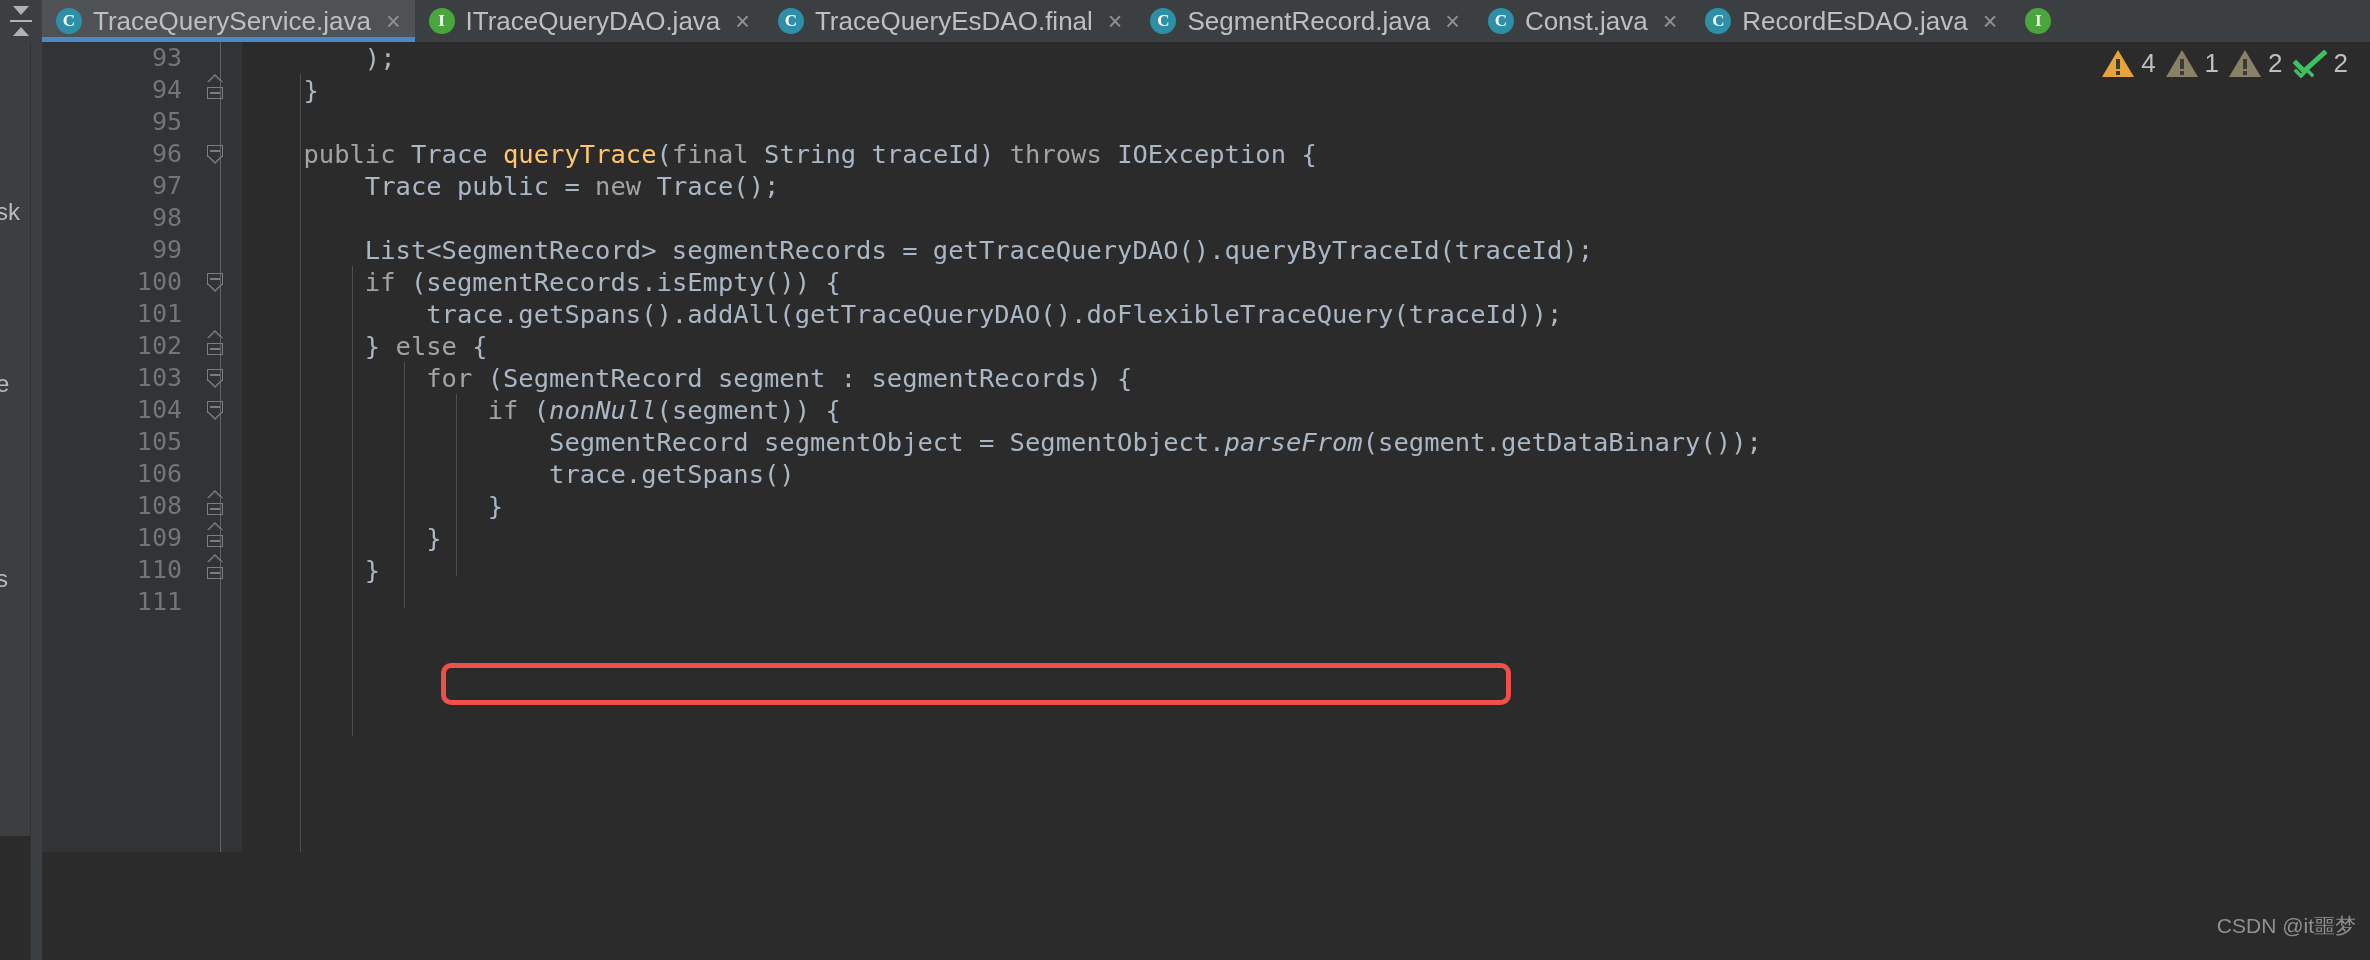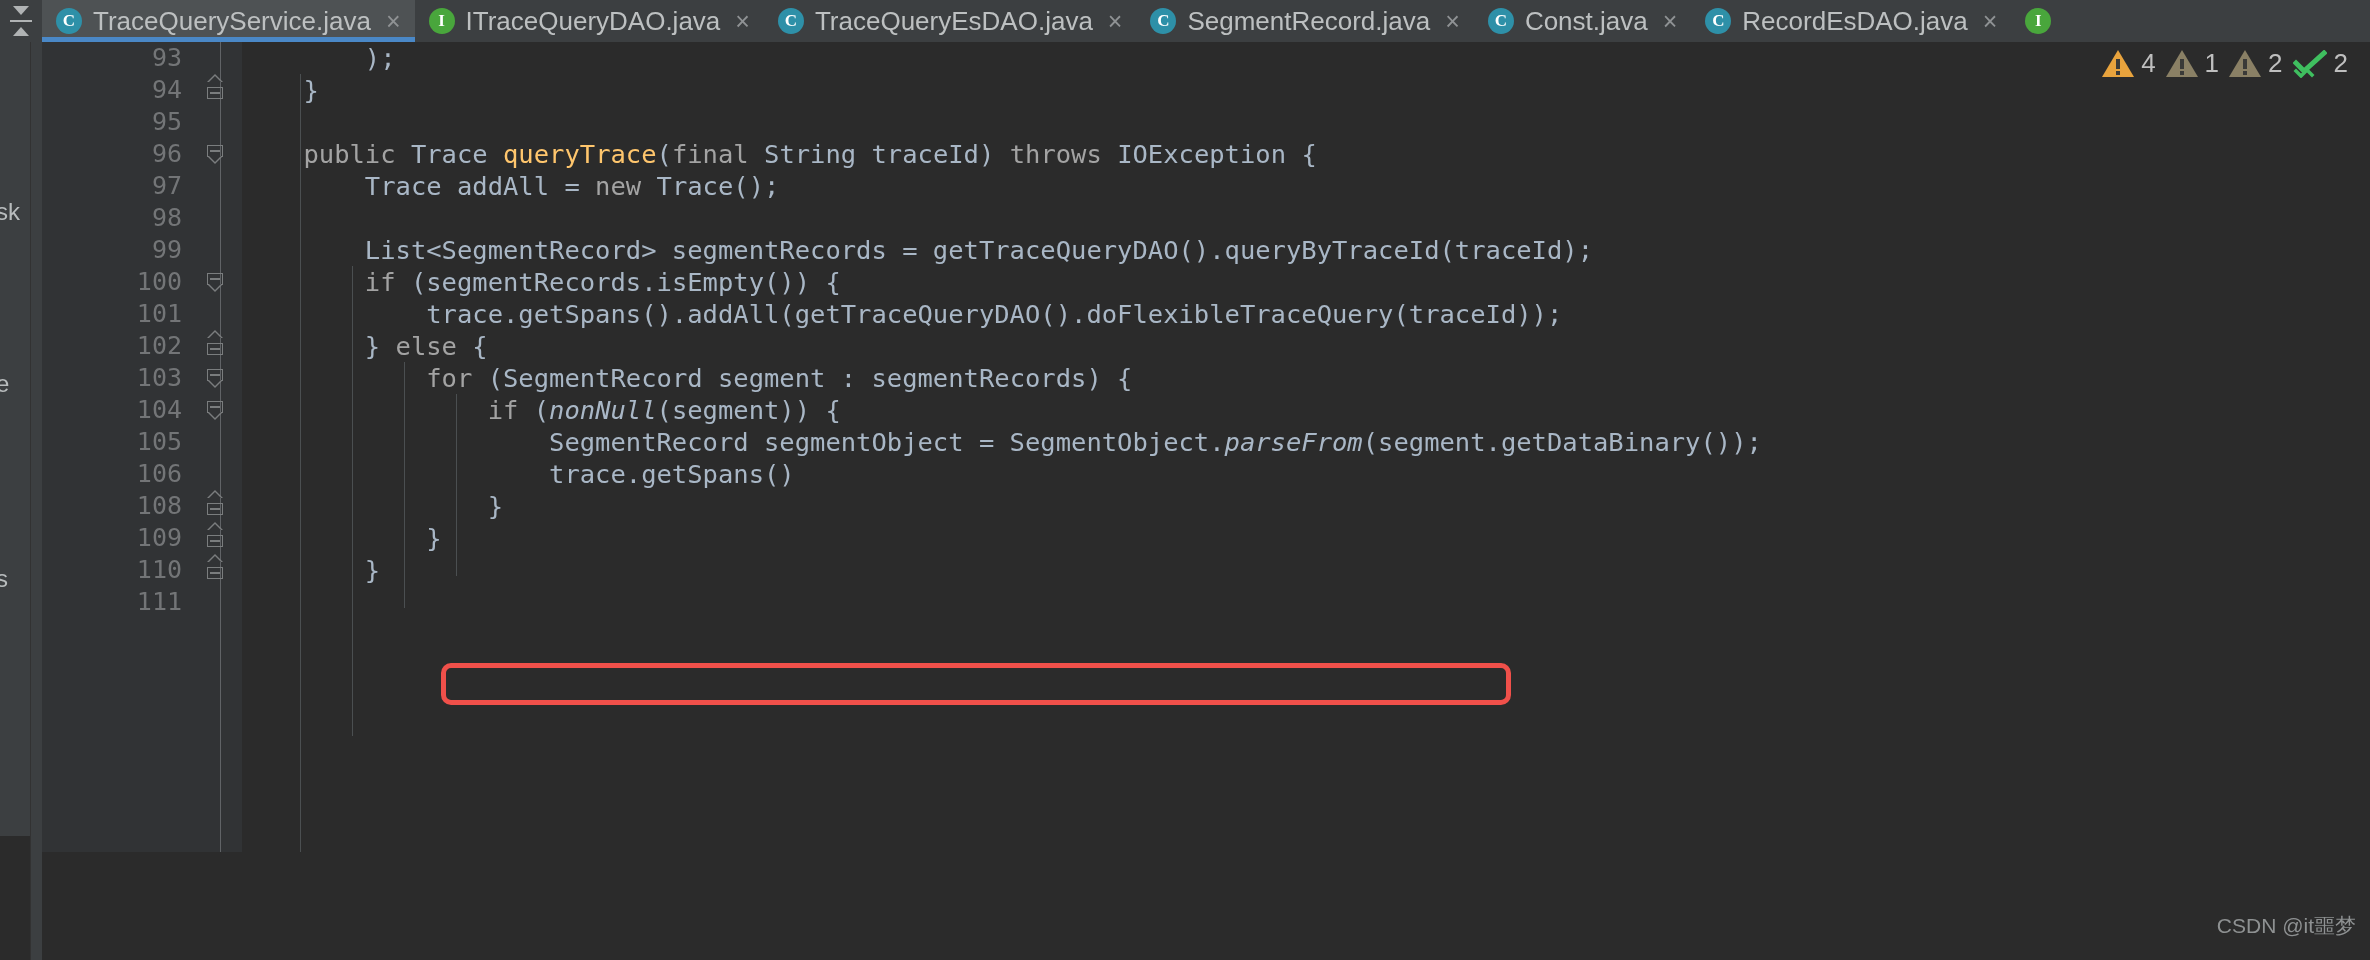--- a/index.html
+++ b/index.html
@@ -351,21 +351,21 @@
           <span class="tab-title">TraceQueryService.java</span>
           <span class="tab-close">×</span>
         </div>
         <div class="tab">
           <span class="file-icon iface">I</span>
           <span class="tab-title">ITraceQueryDAO.java</span>
           <span class="tab-close">×</span>
         </div>
         <div class="tab">
           <span class="file-icon cls">C</span>
-          <span class="tab-title">TraceQueryEsDAO.java</span>
+          <span class="tab-title">TraceQueryEsDAO.final</span>
           <span class="tab-close">×</span>
         </div>
         <div class="tab">
           <span class="file-icon cls">C</span>
           <span class="tab-title">SegmentRecord.java</span>
           <span class="tab-close">×</span>
         </div>
         <div class="tab">
           <span class="file-icon cls">C</span>
           <span class="tab-title">Const.java</span>
@@ -395,21 +395,21 @@
     <div class="guide" style="left:258px; top:32px; height:886px;"></div>
     <div class="guide" style="left:310px; top:224px; height:470px;"></div>
     <div class="guide" style="left:362px; top:320px; height:246px;"></div>
     <div class="guide" style="left:414px; top:352px; height:182px;"></div>
 
     <div class="lines" id="lines-host">
         <div class="row"><span class="lnum">93</span><span class="code"><span class="id">        );</span></span></div>
         <div class="row"><span class="lnum">94</span><span class="foldmark up" style="left: 165px; top: 7px;"><span class="body"></span><span class="tipu"></span><span class="dash"></span></span><span class="code"><span class="id">    }</span></span></div>
         <div class="row"><span class="lnum">95</span><span class="code"></span></div>
         <div class="row"><span class="lnum">96</span><span class="foldmark" style="left: 165px; top: 7px;"><span class="body"></span><span class="tipd"></span><span class="dash"></span></span><span class="code"><span class="id">    </span><span class="kw">public</span><span class="id"> Trace </span><span class="mth">queryTrace</span><span class="id">(</span><span class="kw">final</span><span class="id"> String traceId) </span><span class="kw">throws</span><span class="id"> IOException {</span></span></div>
-        <div class="row"><span class="lnum">97</span><span class="code"><span class="id">        Trace addAll = </span><span class="kw">new</span><span class="id"> Trace();</span></span></div>
+        <div class="row"><span class="lnum">97</span><span class="code"><span class="id">        Trace public = </span><span class="kw">new</span><span class="id"> Trace();</span></span></div>
         <div class="row"><span class="lnum">98</span><span class="code"></span></div>
         <div class="row"><span class="lnum">99</span><span class="code"><span class="id">        List&lt;SegmentRecord&gt; segmentRecords = getTraceQueryDAO().queryByTraceId(traceId);</span></span></div>
         <div class="row"><span class="lnum">100</span><span class="foldmark" style="left: 165px; top: 7px;"><span class="body"></span><span class="tipd"></span><span class="dash"></span></span><span class="code"><span class="id">        </span><span class="kw">if</span><span class="id"> (segmentRecords.isEmpty()) {</span></span></div>
         <div class="row"><span class="lnum">101</span><span class="code"><span class="id">            trace.getSpans().addAll(getTraceQueryDAO().doFlexibleTraceQuery(traceId));</span></span></div>
         <div class="row"><span class="lnum">102</span><span class="foldmark up" style="left: 165px; top: 7px;"><span class="body"></span><span class="tipu"></span><span class="dash"></span></span><span class="code"><span class="id">        } </span><span class="kw">else</span><span class="id"> {</span></span></div>
         <div class="row"><span class="lnum">103</span><span class="foldmark" style="left: 165px; top: 7px;"><span class="body"></span><span class="tipd"></span><span class="dash"></span></span><span class="code"><span class="id">            </span><span class="kw">for</span><span class="id"> (SegmentRecord segment : segmentRecords) {</span></span></div>
         <div class="row"><span class="lnum">104</span><span class="foldmark" style="left: 165px; top: 7px;"><span class="body"></span><span class="tipd"></span><span class="dash"></span></span><span class="code"><span class="id">                </span><span class="kw">if</span><span class="id"> (</span><span class="id ital">nonNull</span><span class="id">(segment)) {</span></span></div>
         <div class="row"><span class="lnum">105</span><span class="code"><span class="id">                    SegmentRecord segmentObject = SegmentObject.</span><span class="id ital">parseFrom</span><span class="id">(segment.getDataBinary());</span></span></div>
         <div class="row"><span class="lnum">106</span><span class="code"><span class="id">                    trace.getSpans()</span></span></div>
         <div class="row"><span class="lnum">108</span><span class="foldmark up" style="left: 165px; top: 7px;"><span class="body"></span><span class="tipu"></span><span class="dash"></span></span><span class="code"><span class="id">                }</span></span></div>

